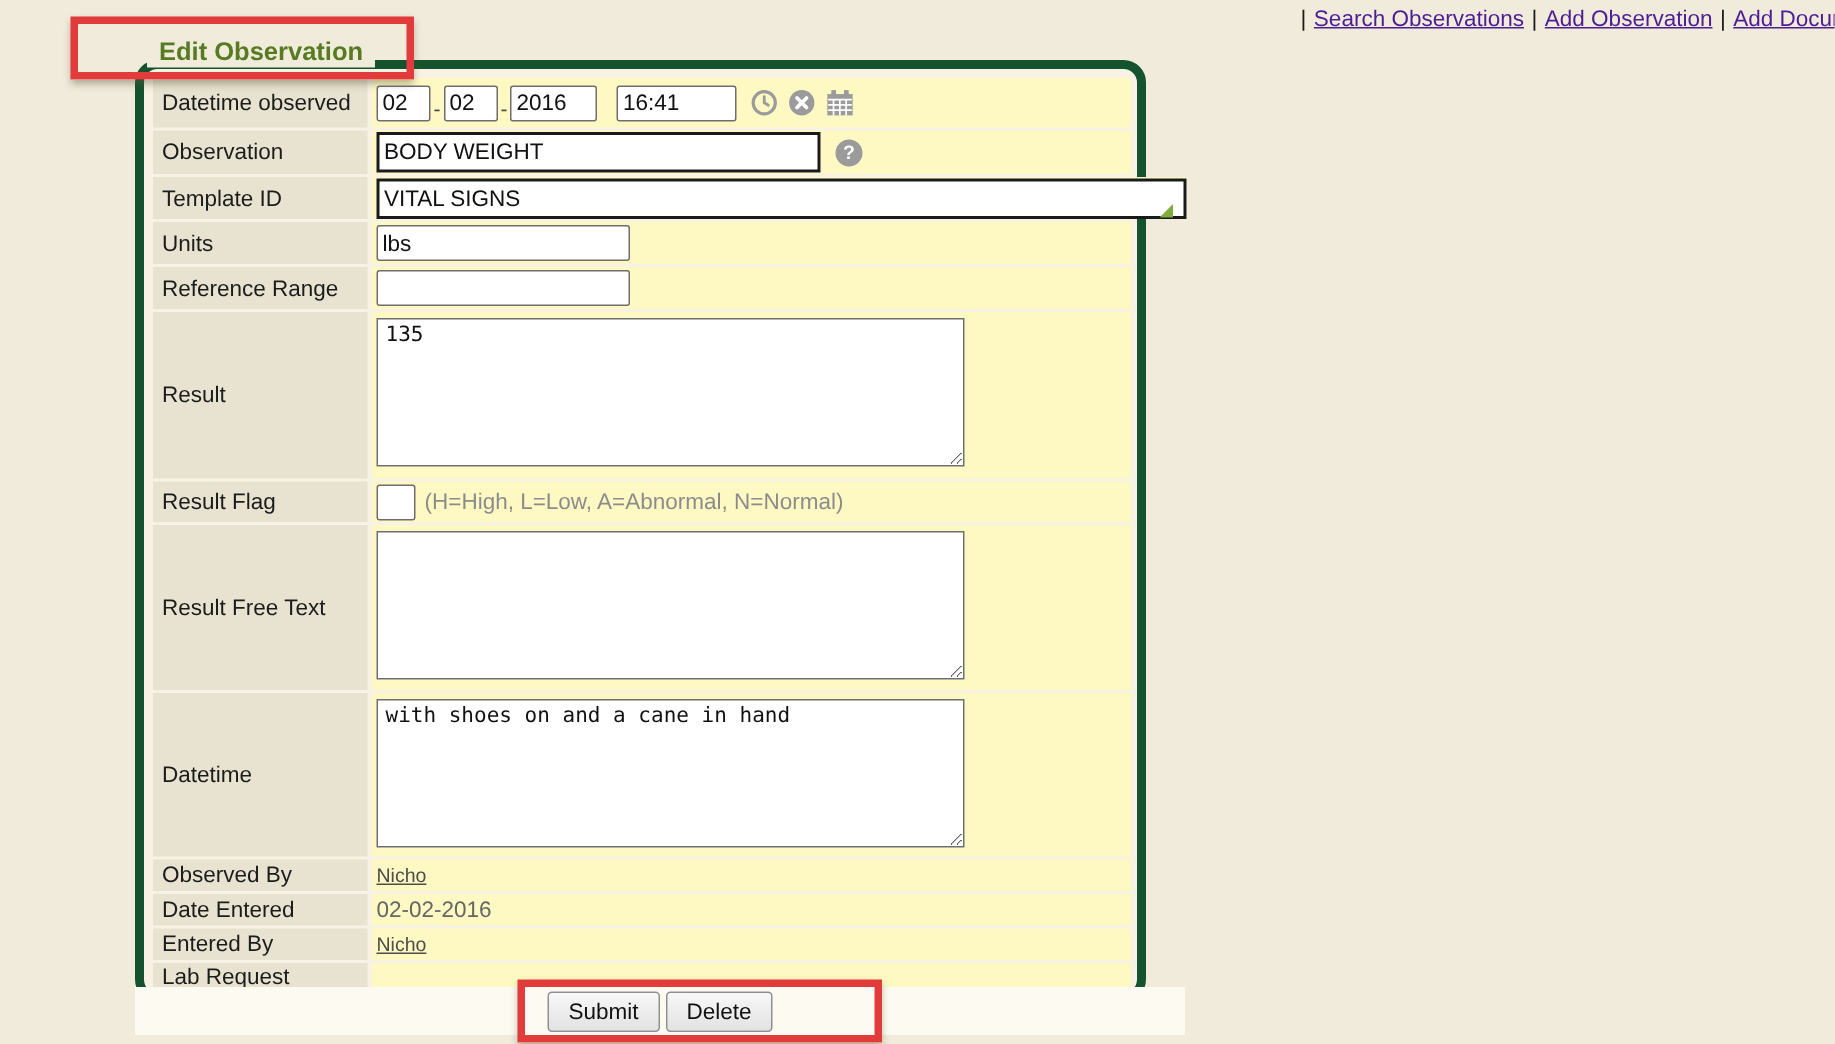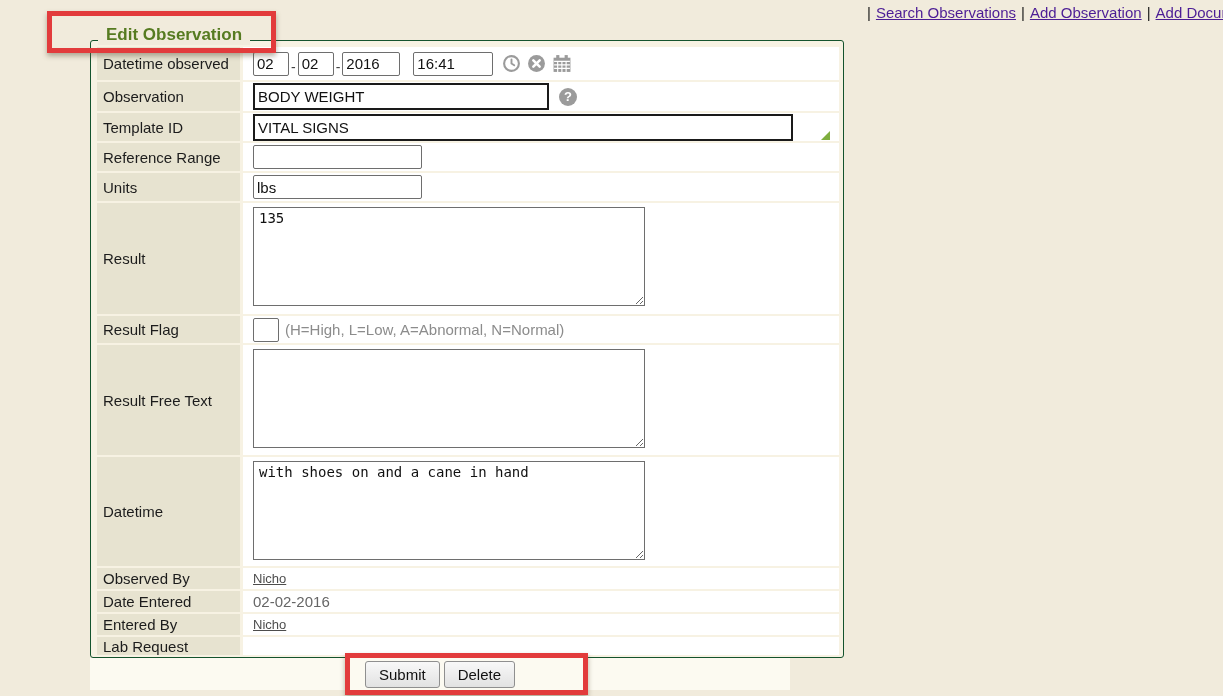--- a/index.html
+++ b/index.html
@@ -12,41 +12,41 @@
     color:#1c1c1c;
   }
 
   
   .nav { position:absolute; top:4px; left:862px; white-space:nowrap; font-size:15px; color:#1a1a1a; }
   .nav a { color:#4c1d95; text-decoration:underline; cursor:pointer; }
   .nav .sep { padding:0 5px; }
 
   
   .panel {
-    position:absolute; left:90px; top:40px; width:754px;
+    position:absolute; left:90px; top:40px; width:674px;
     background:#f7f2e3;
-    border:1px solid #14532d; border-radius:3px;
+    border:6px solid #14532d; border-radius:15px;
     padding:6px 4px 2px 6px;
   }
   .legend {
     position:absolute; left:98px; top:25px; z-index:6;
     background:#f1ebdc; padding:0 8px;
     font-size:17px; font-weight:bold; color:#567b21;
   }
 
   .row { display:flex; margin-bottom:2px; }
   .lbl {
     width:143px; flex:none; margin-right:3px;
     background:#e7e3d0;
     display:flex; align-items:center;
     padding-left:6px; font-size:15px;
   }
   .val {
-    flex:1; background:#ffffff; position:relative;
-    display:flex; align-items:center; padding-left:10px;
+    flex:1; background:#fef9c3; position:relative;
+    display:flex; align-items:center; padding-left:3px;
   }
   .val.top { align-items:flex-start; padding-top:4px; }
 
   .h33{height:33px}.h29{height:29px}.h28{height:28px}.h111{height:111px}
   .h27{height:27px}.h110{height:110px}.h109{height:109px}.h21{height:21px}.h18{height:18px}
 
   input.inp {
     height:24px; border:1px solid #6e6e6e; border-radius:2px;
     font:15px "Liberation Sans", sans-serif; padding:0 3px; background:#fff; color:#111;
   }
@@ -159,30 +159,30 @@
 
   <div class="row h28">
     <div class="lbl">Template ID</div>
     <div class="val">
       <input class="inp dark w-tpl" value="VITAL SIGNS" style="">
       <span class="grip"></span>
     </div>
   </div>
 
   <div class="row h28">
+    <div class="lbl">Units</div>
+    <div class="val">
+      <input class="inp w-med" value="lbs" style="">
+    </div>
+  </div>
+
+  <div class="row h28">
     <div class="lbl">Reference Range</div>
     <div class="val">
       <input class="inp w-med" value="" style="">
-    </div>
-  </div>
-
-  <div class="row h28">
-    <div class="lbl">Units</div>
-    <div class="val">
-      <input class="inp w-med" value="lbs" style="">
     </div>
   </div>
 
   <div class="row h111">
     <div class="lbl">Result</div>
     <div class="val top">
       <textarea class="ta" spellcheck="false" style="">135</textarea>
     </div>
   </div>
 

